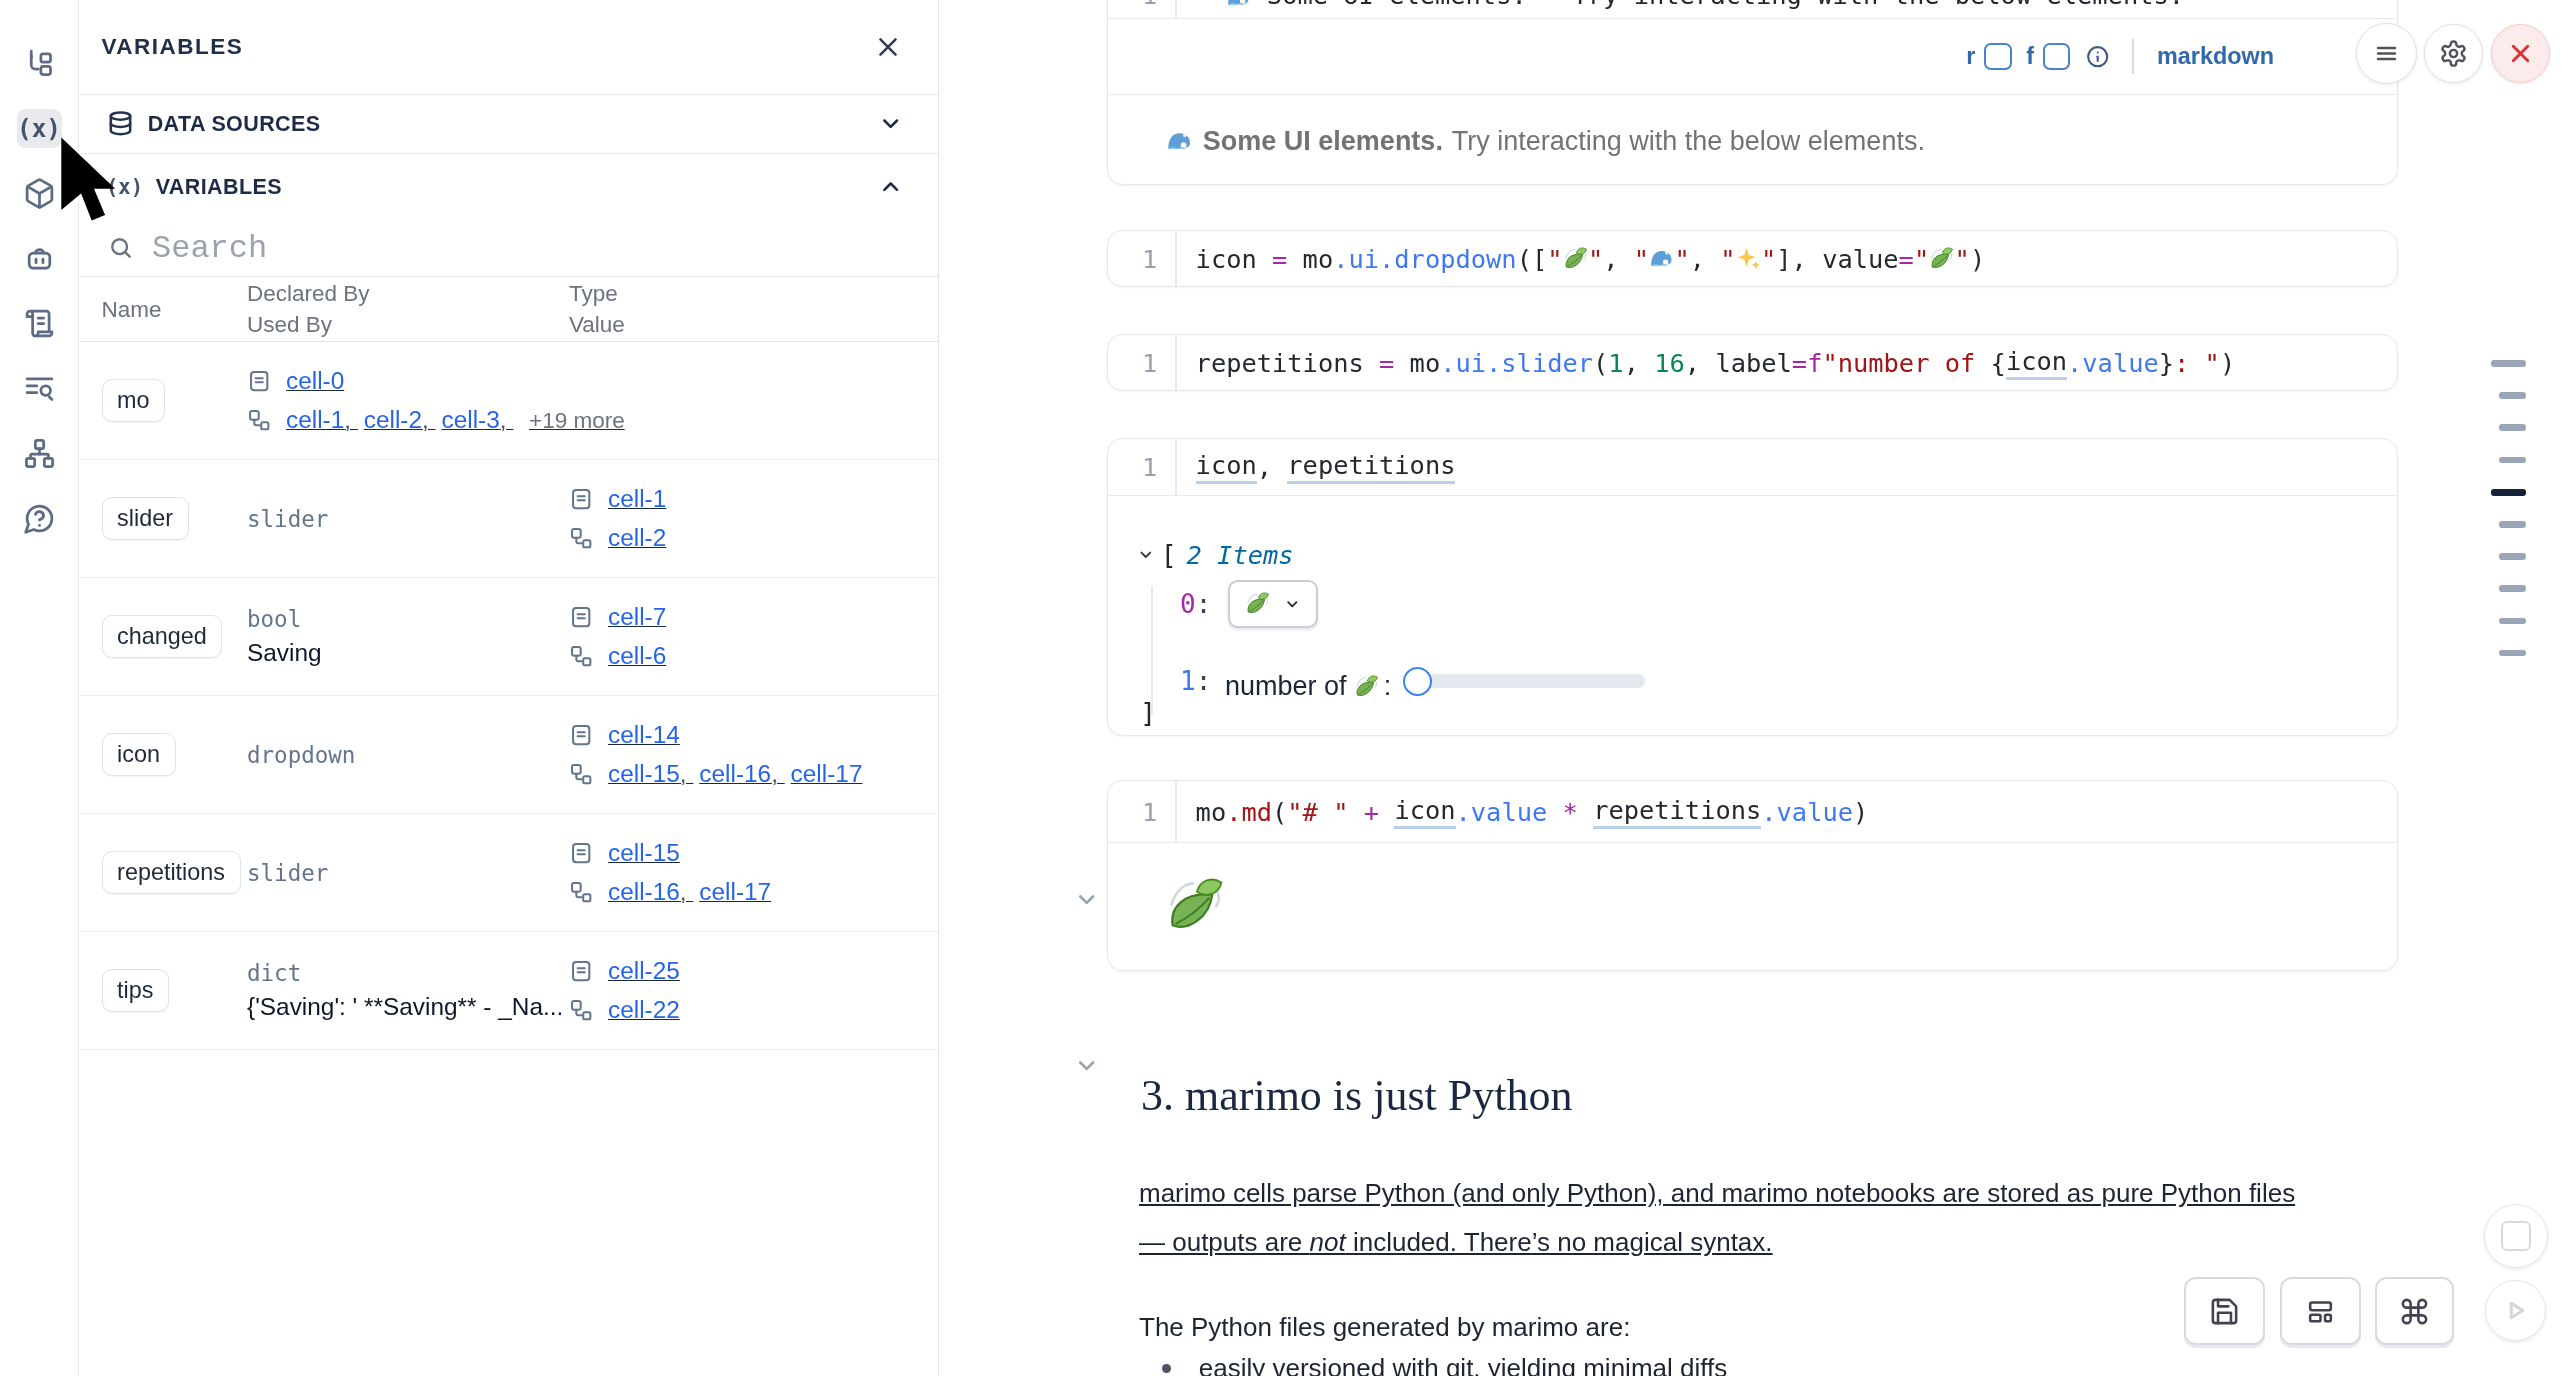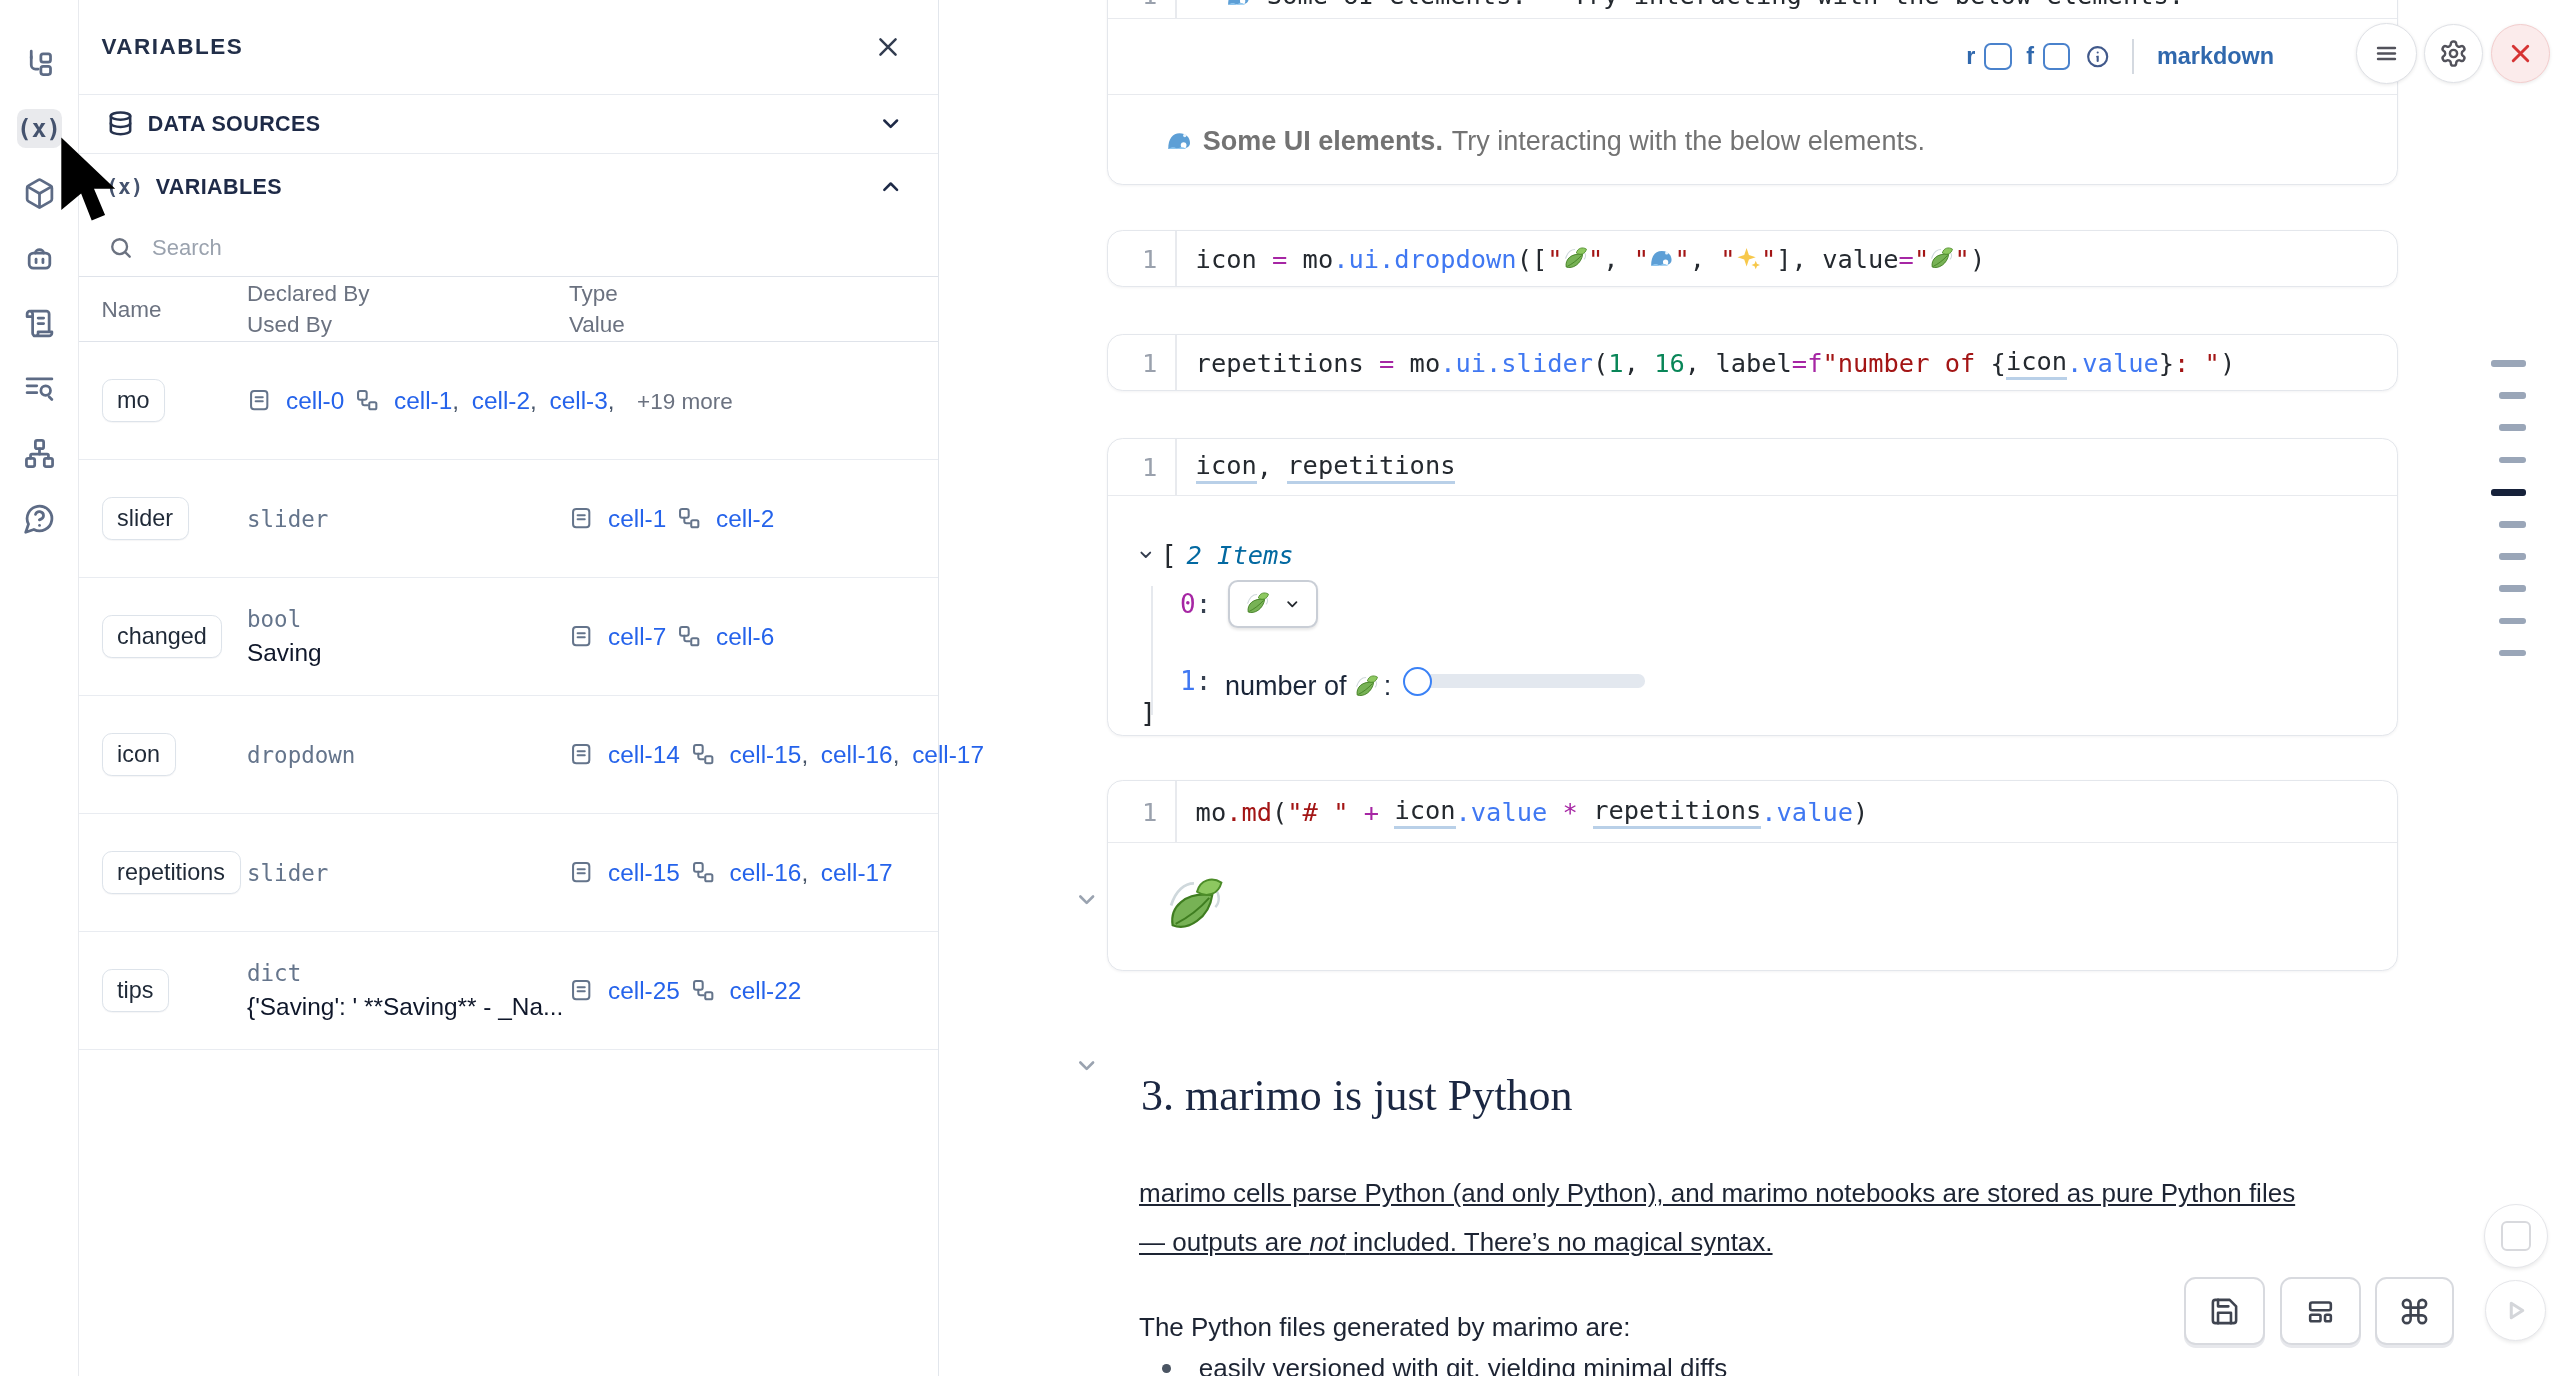--- a/index.html
+++ b/index.html
@@ -26,32 +26,32 @@
   .p-close svg{width:26px;height:26px;stroke:#323c50;stroke-width:2.3;fill:none;stroke-linecap:round;}
   .sect{display:flex;align-items:center;box-sizing:border-box;padding:0 35px 0 27px;}
   .sect-ds{height:59px;border-bottom:1.5px solid #e8ebf0;}
   .sect-vars{height:66px;}
   .sect svg.lead{width:29px;height:29px;stroke:#26324d;stroke-width:2.1;fill:none;stroke-linecap:round;stroke-linejoin:round;margin-right:12.7px;}
   .sect-label{font-size:21.5px;font-weight:bold;color:#1e2a47;letter-spacing:0.4px;}
   .sect .chev{margin-left:auto;background:none;border:none;cursor:pointer;padding:0;}
   .sect .chev svg{width:25.4px;height:25.4px;stroke:#1e2a47;stroke-width:2.4;fill:none;stroke-linecap:round;stroke-linejoin:round;}
   .search-row{height:57px;display:flex;align-items:center;padding:0 29px;box-sizing:border-box;border-bottom:1.5px solid #dfe3ea;}
   .search-row svg{width:25.4px;height:25.4px;stroke:#6b7280;stroke-width:2.2;fill:none;stroke-linecap:round;margin-right:16.6px;}
-  .search-row input{border:none;outline:none;font-size:22px;font-family:Liberation Sans, sans-serif;color:#0c4a6e;flex:1;}
+  .search-row input{border:none;outline:none;font-size:32px;font-family:Liberation Mono, monospace;color:#0c4a6e;flex:1;}
   .search-row input::placeholder{color:#9aa2ae;}
   .vgrid{display:grid;grid-template-columns:168px 322px 1fr;align-items:center;box-sizing:border-box;}
   .vhead{height:65px;border-bottom:1.5px solid #dfe3ea;color:#6b7280;font-size:22.5px;line-height:31px;}
   .vhead .c1{padding-left:22.5px;}
   .vrow{height:118px;border-bottom:1.5px solid #e9ecf1;}
   .vc-name{padding-left:22.5px;}
   .vbadge{display:inline-block;border:1.5px solid #dde3ea;border-radius:9.8px;padding:6.8px 14.6px;
           font-size:23.4px;color:#1f2937;background:#fff;box-shadow:0 1px 1px rgba(16,24,40,.04);cursor:pointer;}
   .vtype{font-family:"DejaVu Sans Mono",monospace;font-size:22.5px;color:#64748b;}
   .vval{font-size:24.4px;color:#0f172a;margin-top:6.8px;white-space:nowrap;overflow:hidden;}
-  .vc-cells{display:flex;gap:10.7px;}
+  .vc-cells{display:flex;flex-direction:column;gap:10.7px;text-decoration:underline;}
   .vline{display:flex;align-items:center;white-space:nowrap;}
   .vline svg{width:24.4px;height:24.4px;stroke:#64748b;stroke-width:2;fill:none;stroke-linecap:round;stroke-linejoin:round;margin-right:14.6px;flex:none;}
   .clink{color:#2563eb;font-size:24.4px;text-decoration:none;cursor:pointer;}
   .comma{color:#475569;font-size:24.4px;margin-right:5.9px;}
   .vmore{color:#6b7280;font-size:22.5px;margin-left:9.8px;cursor:pointer;}
 
   
   .cursor{position:absolute;left:59px;top:136px;z-index:50;}
 
   

